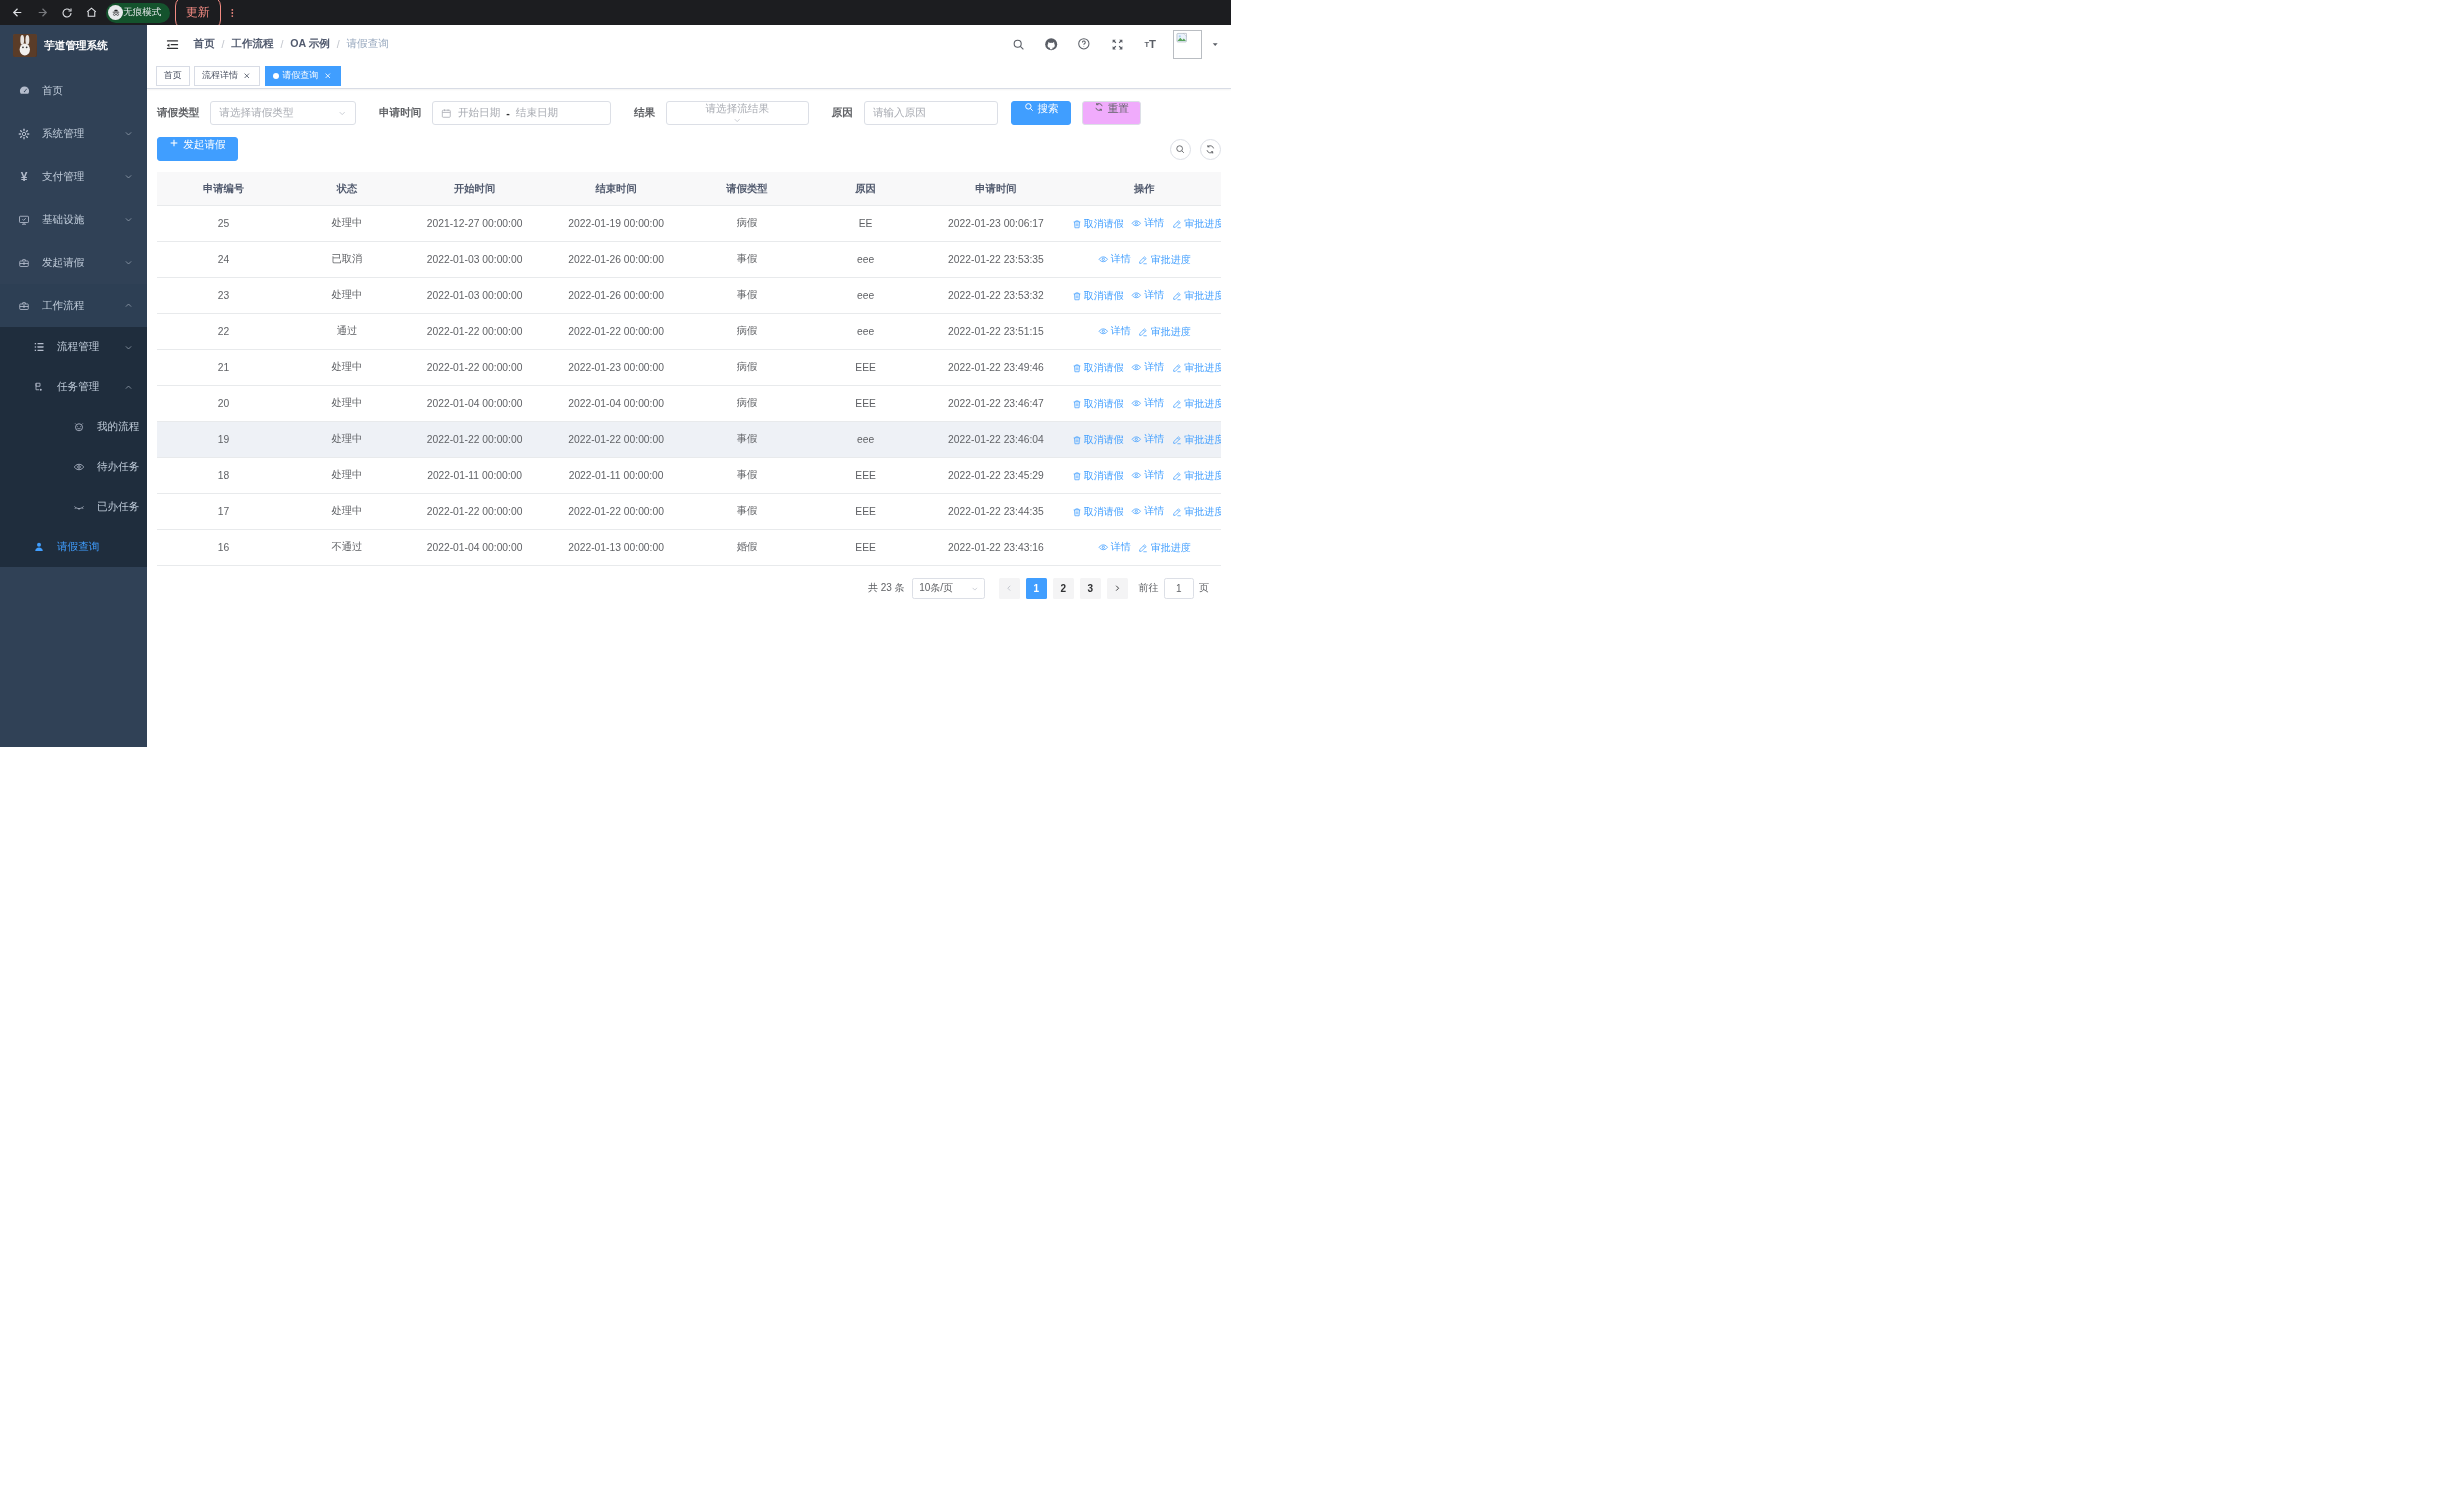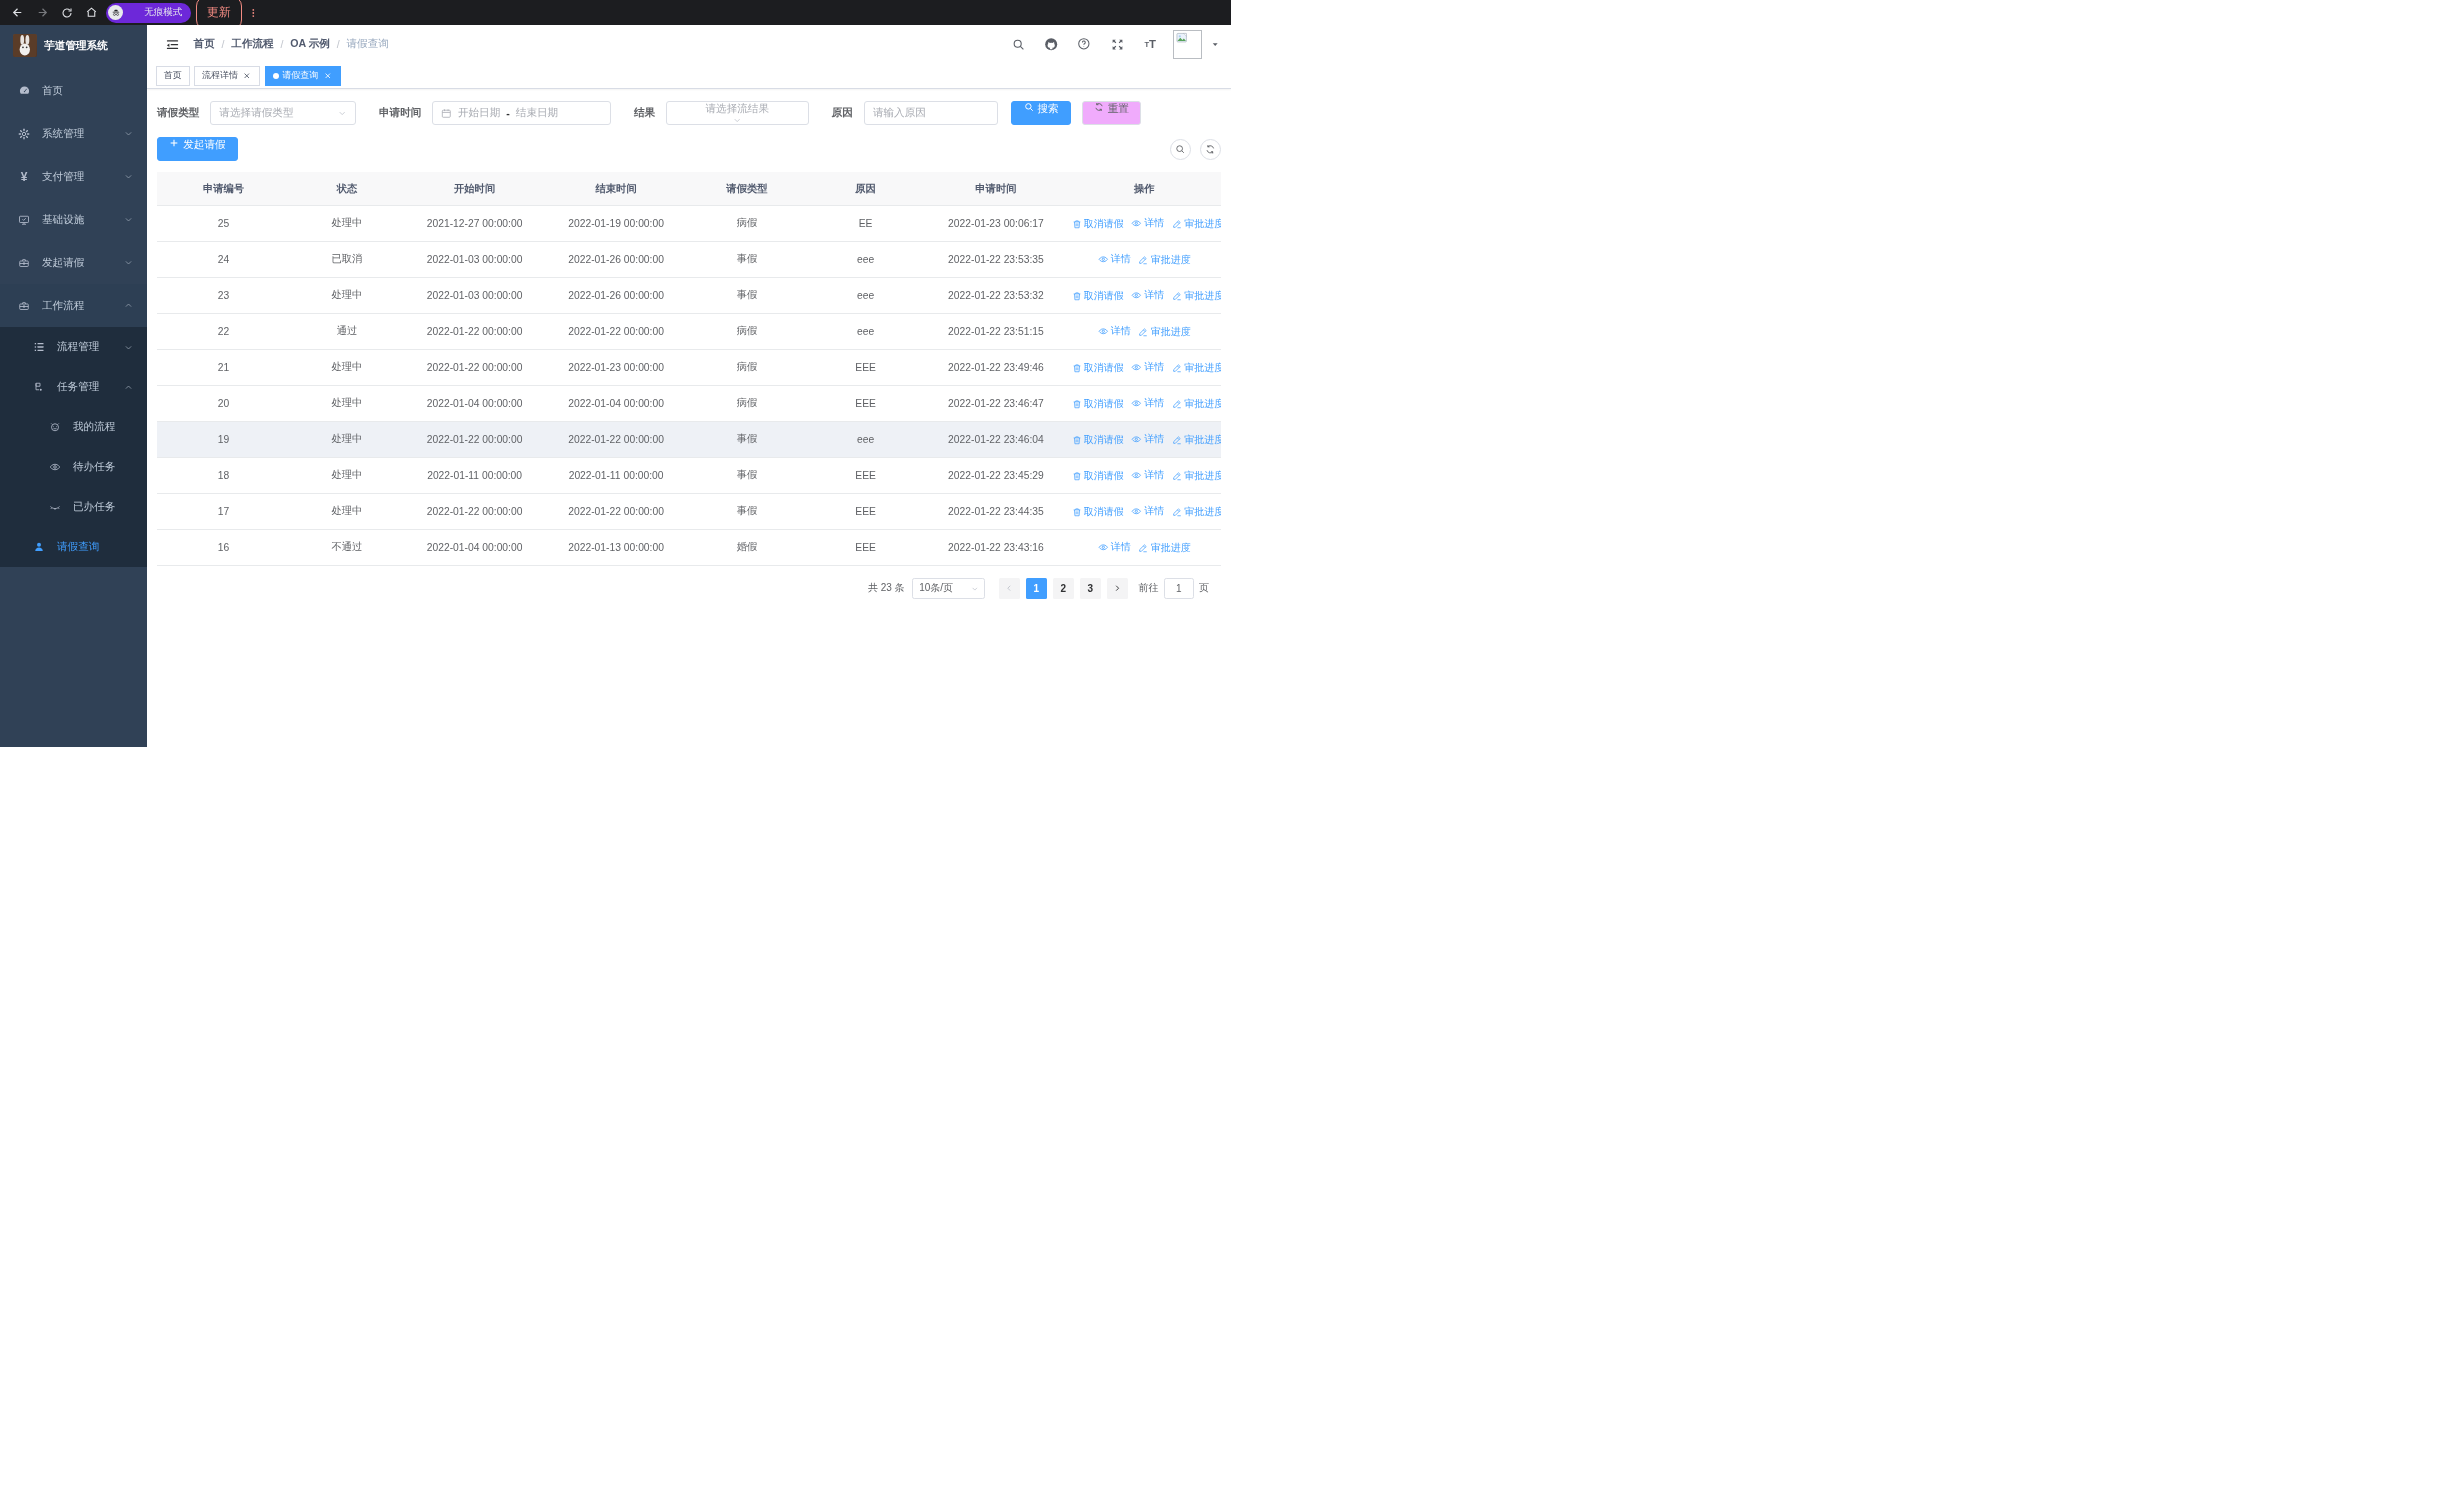--- a/index.html
+++ b/index.html
@@ -13,39 +13,39 @@
 
   
   .browser-bar { height:25px; background:#1c1d20; display:flex; align-items:center; padding:0 7.6px; gap:4.6px; }
   .bicon { width:20px; height:20px; border-radius:50%; display:flex; align-items:center; justify-content:center; color:#dfe1e5; cursor:pointer; flex:none; }
   .bicon.dim { color:#77797d; }
   .url-pill { flex:1; height:19px; background:#2b2c2f; border-radius:10px; display:flex; align-items:center; padding:0 9px; gap:6px; min-width:0; }
   .sec-label { color:#b6b9be; font-size:9px; display:flex; align-items:center; gap:4.6px; }
   .sec-sep { width:0.8px; height:10.6px; background:#55575b; }
   .url-text { font-size:9.5px; color:#e8eaed; white-space:nowrap; overflow:hidden; flex:1; }
   .url-text .path { color:#9aa0a6; }
-  .incog-badge { height:20px; background:#6d28d9; border-radius:10px; display:flex; align-items:center; gap:21px; padding:0 9px 0 2.3px; flex:none; }
+  .incog-badge { height:20px; background:#14532d; border-radius:10px; display:flex; align-items:center; gap:0; padding:0 9px 0 2.3px; flex:none; }
   .incog-circle { width:15px; height:15px; border-radius:50%; background:#e8eaed; display:flex; align-items:center; justify-content:center; color:#202124; }
   .incog-label { color:#e8eaed; font-size:9.5px; white-space:nowrap; }
   .update-btn { border:0.8px solid #f28b82; color:#f28b82; border-radius:10px; height:17px; padding:16px 10px; display:flex; align-items:center; font-size:12px; cursor:pointer; flex:none; }
   .menu-dots { color:#f28b82; width:13.7px; }
 
   
   .app { display:flex; height:722px; }
   .sidebar { width:147px; background:#304156; flex:none; overflow:hidden; }
   .logo-row { height:41px; display:flex; align-items:center; padding-left:13px; gap:7.6px; }
   .logo-img { width:23.6px; height:23.6px; border-radius:2.3px; background:linear-gradient(160deg,#6d4c35 0%,#4a2f20 100%); display:flex; align-items:center; justify-content:center; overflow:hidden; }
   .logo-title { color:#fff; font-size:10.6px; font-weight:700; white-space:nowrap; }
   .menu { margin-top:3px; }
   .menu-item { height:43px; display:flex; align-items:center; padding:0 13.7px 0 15px; font-size:10.6px; color:#bfcbd9; cursor:pointer; position:relative; }
   .menu-item .micon { width:18px; margin-right:9px; color:#b4bccc; display:flex; justify-content:center; }
   .menu-item .mlabel { flex:1; white-space:nowrap; }
   .menu-item .marrow { color:#9aa5b3; }
   .menu-item.lvl2 { padding-left:30px; height:40px; }
-  .menu-item.lvl3 { padding-left:46px; height:40px;align-items:center; }
+  .menu-item.lvl3 { padding-left:70px; height:40px;align-items:center; }
   .submenu-bg { background:#1f2d3d; }
   .menu-item.open-title { background:#2d3f54; }
   .menu-item.active { color:#409eff; }
   .menu-item.active .micon { color:#409eff; }
   .tx { font-weight:700; font-size:12px; line-height:1; }
 
   .main { flex:1; display:flex; flex-direction:column; min-width:0; background:#fff; }
 
   
   .navbar { height:38px; display:flex; align-items:center; padding:0 12px; flex:none; }

